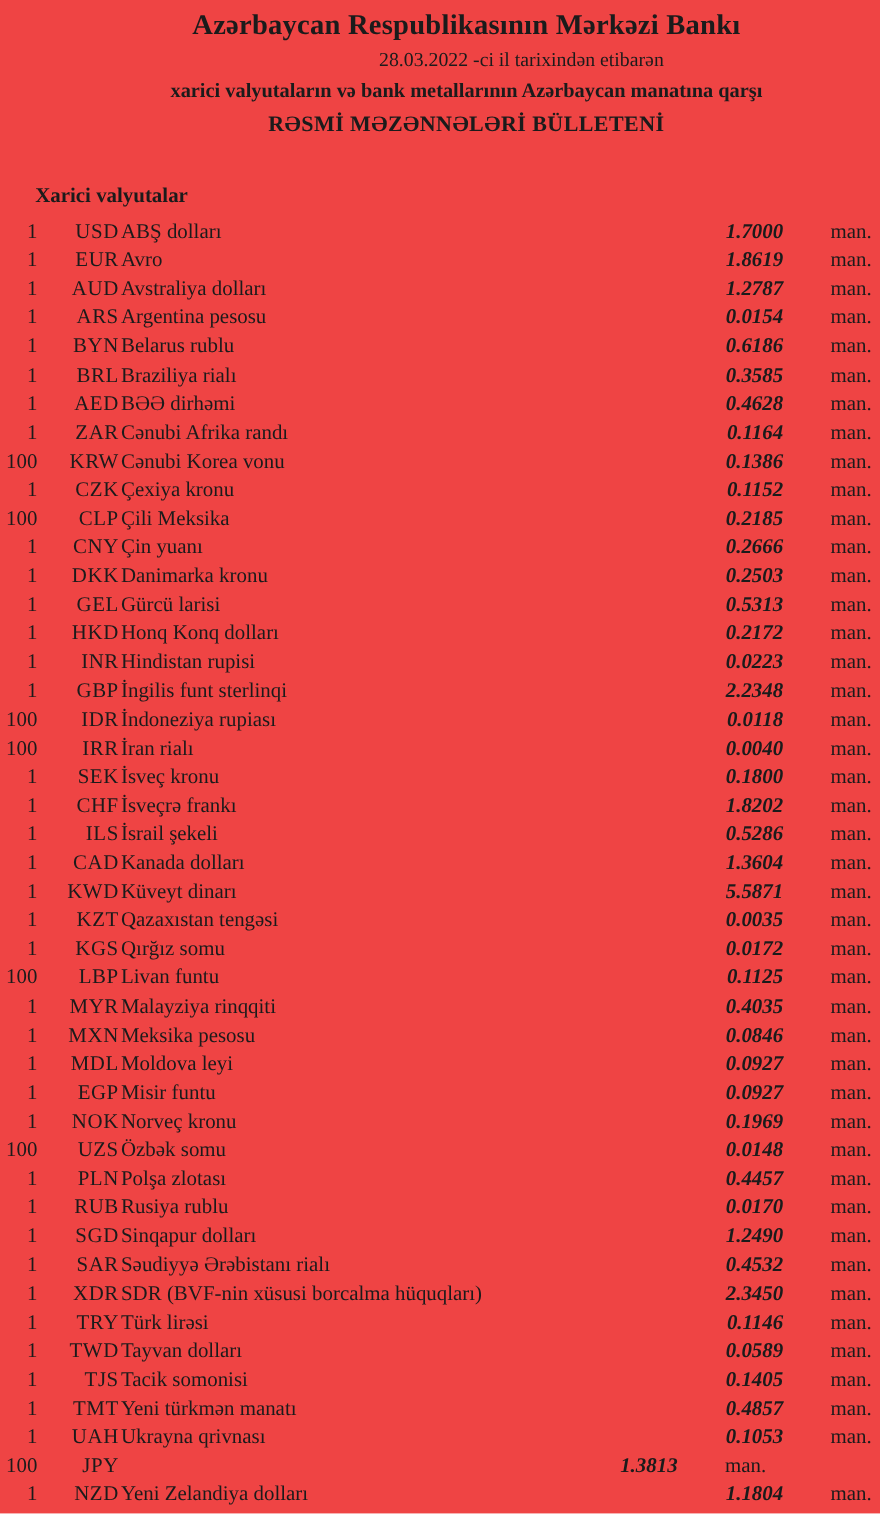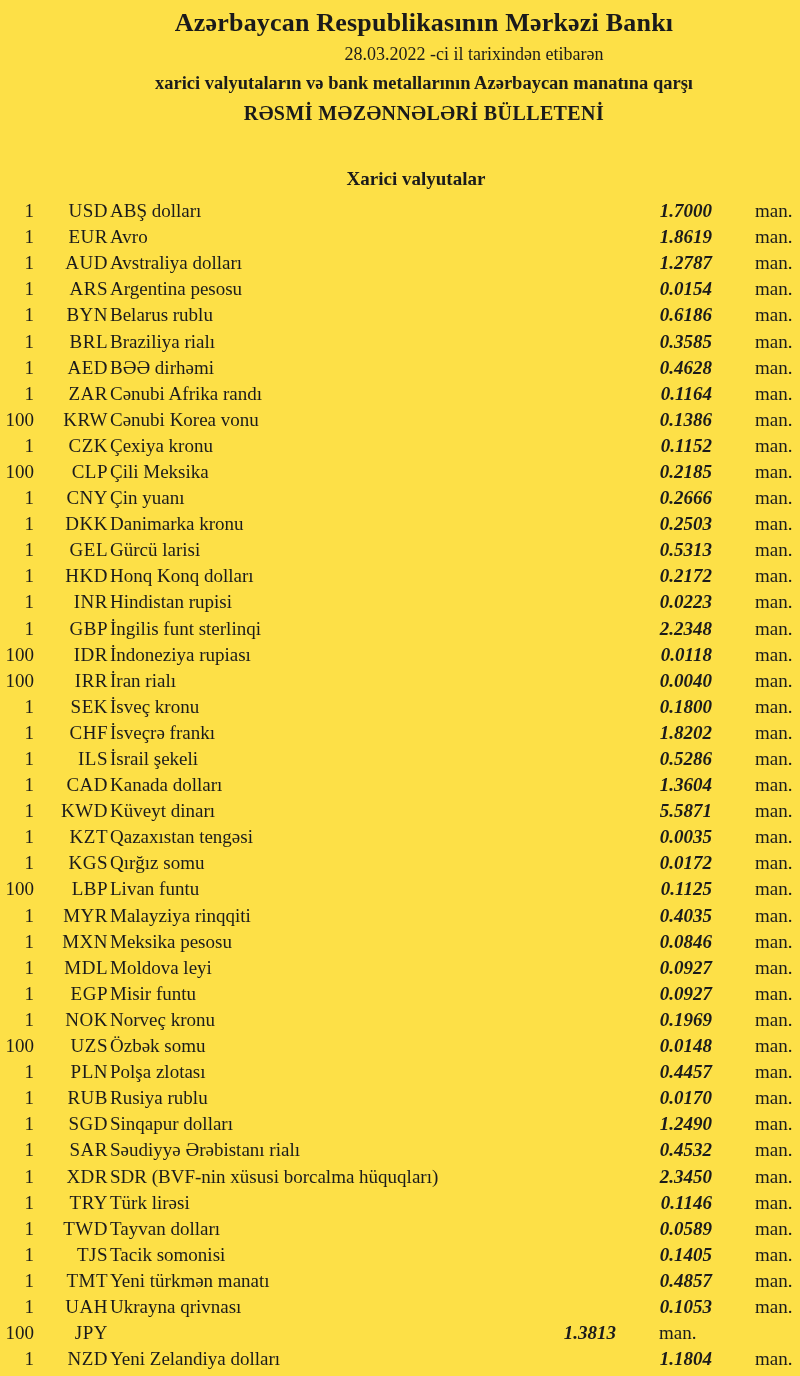--- a/index.html
+++ b/index.html
@@ -4,21 +4,21 @@
 <style>
   html, body {
     margin: 0;
     padding: 0;
     background: #ffffff;
   }
   .page {
     position: relative;
     width: 800px;
     height: 1376px;
-    background: #fde047;
+    background: #ef4444;
     color: #1b1b1b;
     font-family: "Liberation Serif", "DejaVu Serif", serif;
     overflow: hidden;
   }
   .header {
     padding-top: 6px;
     padding-left: 48px;
     text-align: center;
   }
   .bank-title {
@@ -40,21 +40,21 @@
   }
   .bulletin-title {
     font-size: 20px;
     font-weight: bold;
     line-height: 30px;
     letter-spacing: 0.4px;
   }
   .section-title {
     margin-top: 38px;
     padding-left: 32px;
-    text-align: center;
+    text-align: left;
     font-size: 19px;
     font-weight: bold;
     line-height: 26px;
   }
   .rates-table {
     margin-top: 6px;
   }
   .row {
     display: grid;
     grid-template-columns: 34px 74px 1fr 96px 60px;

